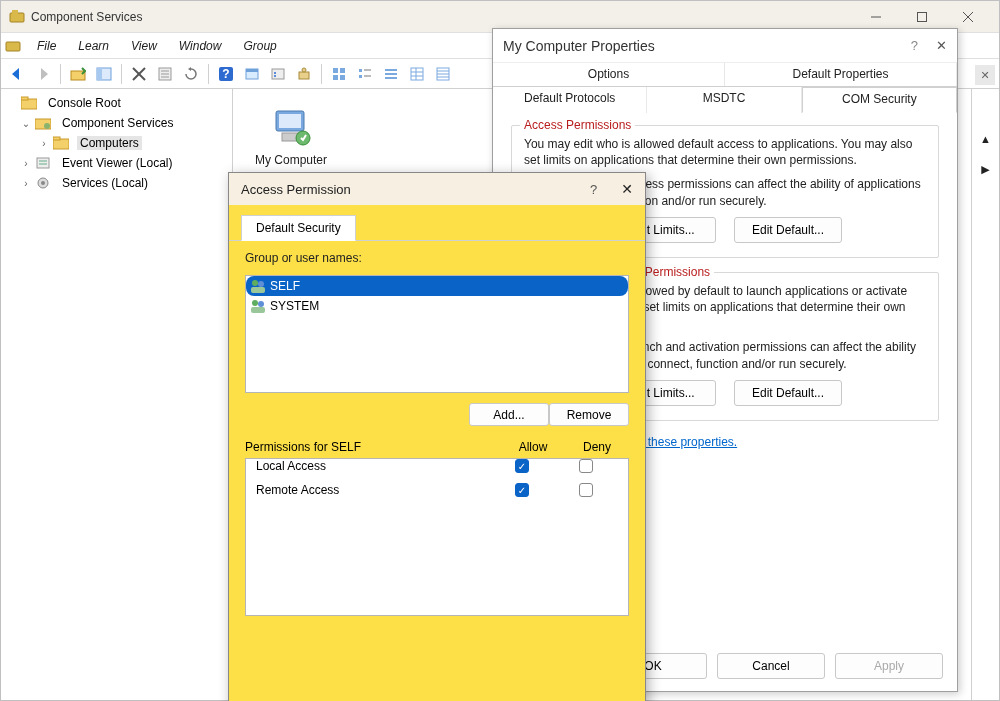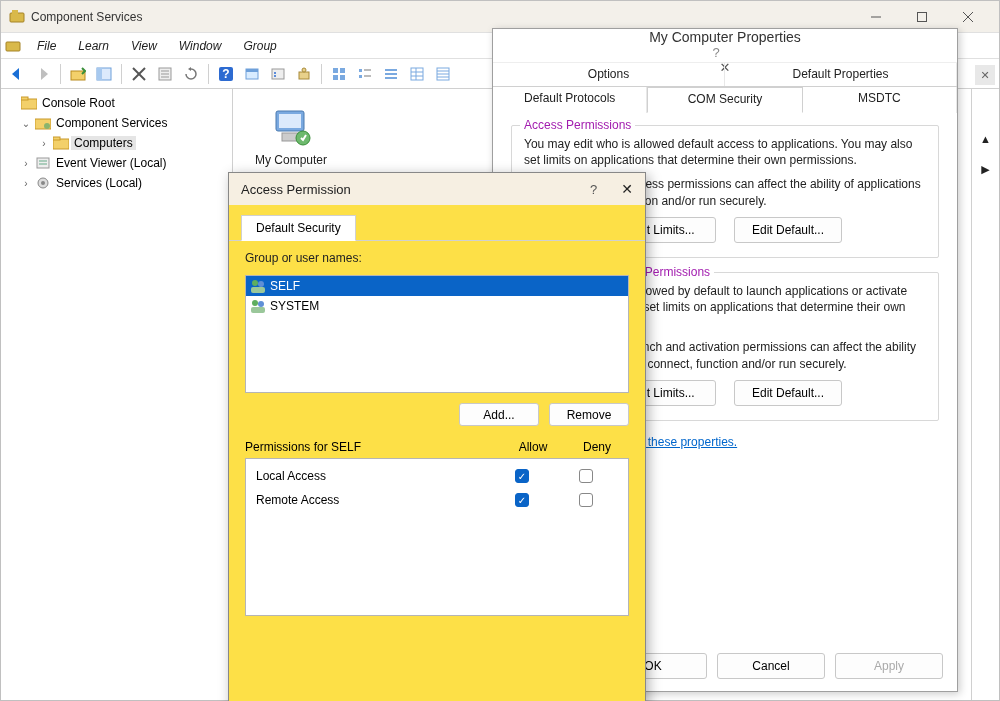--- a/index.html
+++ b/index.html
@@ -15,44 +15,44 @@
 .menubar { height: 26px; background: #fff; display: flex; align-items: center; padding: 0 4px; gap: 2px; border-bottom: 1px solid #e0e0e0; }
 .menubar .menu-item { padding: 3px 10px; color: #222; font-style: italic; }
 .toolbar { height: 30px; background: #fff; display: flex; align-items: center; padding: 0 4px; gap: 2px; border-bottom: 1px solid #d0d0d0; }
 .toolbar .sep { width: 1px; height: 20px; background: #d0d0d0; margin: 0 3px; }
 .toolbar .tbtn { width: 24px; height: 24px; display: flex; align-items: center; justify-content: center; border: 1px solid transparent; }
 .body-area { position: absolute; top: 88px; left: 0; right: 0; bottom: 0; display: flex; }
 .tree-pane { width: 232px; background: #fff; border-right: 1px solid #d0d0d0; padding: 4px 0; }
 .tree-node { display: flex; align-items: center; height: 20px; padding-left: 4px; gap: 2px; }
 .tree-node .exp { width: 14px; text-align: center; color: #666; font-size: 10px; }
 .tree-node .nicon { width: 16px; height: 16px; display: flex; align-items: center; justify-content: center; }
-.tree-node .nlabel { padding: 0 3px; }
+.tree-node .nlabel { padding: 0 3px; margin-left: 6px; }
 .tree-node.sel .nlabel { background: #e5e5e5; text-align: right; }
 .indent1 { padding-left: 18px; }
 .indent2 { padding-left: 36px; }
 .content-pane { flex: 1; background: #fff; padding: 8px; }
 .item-card { display: inline-flex; flex-direction: column; align-items: center; width: 100px; padding: 8px; }
 .item-card .big-icon { width: 42px; height: 42px; }
 .item-card .card-label { margin-top: 6px; color: #222; }
 .right-stub { width: 28px; border-left: 1px solid #d0d0d0; background: #fff; display:flex; flex-direction:column; align-items:center; gap:18px; padding-top:44px;}
 .right-stub .arrow { color: #222; font-size: 11px; }
 
 
 .props-dialog { position: absolute; top: 28px; left: 492px; width: 466px; height: 664px; background: #fff; border: 1px solid #9f9f9f; box-shadow: 2px 2px 8px rgba(0,0,0,0.2); }
-.props-titlebar { height: 34px; display: flex; align-items: center; padding: 0 10px; background: #fff; border-bottom: 1px solid #eee; flex-direction: column; }
+.props-titlebar { height: 34px; display: flex; align-items: center; padding: 0 10px; background: #fff; border-bottom: 1px solid #eee; }
 .props-titlebar .ptitle { flex: 1; font-size: 14px; color: #333; }
 .props-titlebar .help { color: #888; margin-right: 18px; font-size: 13px; }
 .props-titlebar .closex { color: #555; font-size: 13px; }
 .tabrow { display: flex; border-bottom: 1px solid #d0d0d0; height: 24px; }
 .tabrow2 { display: flex; height: 26px; }
 .tab { flex: 1; text-align: center; padding: 4px 0; color: #222; border-right: 1px solid #e8e8e8; }
 .tab.active { background: #fff; border: 1px solid #d0d0d0; border-bottom: 1px solid #fff; position: relative; top: 0; }
 .props-body { padding: 12px 18px; }
 .groupbox { border: 1px solid #d8d8d8; border-radius: 2px; padding: 10px 12px 14px 12px; margin-bottom: 14px; position: relative; }
-.groupbox .gtitle { position: absolute; top: -8px; left: 8px; background: #fff; padding: 0 4px; color: #a21caf; }
+.groupbox .gtitle { position: absolute; top: -8px; left: 8px; background: #fff; padding: 0 4px; color: #b91c1c; }
 .groupbox p { color: #222; line-height: 1.35; margin-bottom: 8px; }
 .btn-row { display: flex; gap: 18px; justify-content: center; margin-top: 8px; }
 .winbtn { min-width: 108px; height: 26px; background: #fdfdfd; border: 1px solid #c8c8c8; border-radius: 3px; display: flex; align-items: center; justify-content: center; }
 .winbtn.sm { min-width: 80px; height: 23px; }
 .winbtn.primary { border: 1px solid #0078d4; box-shadow: inset 0 0 0 1px #77b6e8; }
 .winbtn.disabled { color: #aaa; }
 .link { color: #0066cc; text-decoration: underline; }
 .dlg-footer { position: absolute; bottom: 12px; right: 14px; display: flex; gap: 10px; }
 
 
@@ -60,28 +60,28 @@
 .perm-titlebar { height: 32px; background: #f6efe2; display: flex; align-items: center; padding: 0 12px; }
 .perm-titlebar .ptitle2 { flex: 1; color: #222; font-size: 13px; }
 .perm-titlebar .help2 { color: #555; margin-right: 24px; font-size: 13px; }
 .perm-titlebar .closex2 { color: #222; font-size: 14px; }
 .perm-tab { display: inline-block; margin: 10px 0 0 12px; padding: 5px 14px; border: 1px solid #d0d0d0; border-bottom: 1px solid #fff; background: #fff; position: relative; z-index: 2; text-align: right; }
 .perm-tabline { border-top: 1px solid #d0d0d0; margin-top: -1px; }
 .perm-body { padding: 10px 16px; }
 .label { color: #222; margin-bottom: 10px; }
 .listbox { border: 1px solid #b5b5b5; height: 118px; background: #fff; overflow: hidden; }
 .listrow { display: flex; align-items: center; height: 20px; padding: 0 4px; gap: 4px; }
-.listrow.sel { background: #0a64c7; color: #fff; }
+.listrow.sel { background: #0a64c7; color: #fff; border-radius: 8px; }
 .listrow .usricon { width: 16px; height: 16px; }
-.perm-body .addrm { display: flex; justify-content: flex-end; gap: 10px; margin-top: 10px; }
+.perm-body .addrm { display: flex; justify-content: flex-end; margin-top: 10px; }
 .perm-table-head { display: flex; margin-top: 14px; }
 .perm-table-head .col-name { flex: 1; }
 .perm-table-head .col-a, .perm-table-head .col-d { width: 64px; text-align: center; }
 .perm-table { border: 1px solid #b5b5b5; height: 158px; margin-top: 4px; background: #fff; }
-.perm-row { display: flex; align-items: flex-end; height: 24px; padding: 0 10px; }
+.perm-row { display: flex; align-items: flex-start; height: 24px; padding: 0 10px; }
 .perm-row .pname { flex: 1; }
 .perm-row .cbox { width: 64px; display: flex; justify-content: center; }
 .chk { width: 14px; height: 14px; border: 1px solid #888; border-radius: 3px; background: #fff; display: inline-flex; align-items: center; justify-content: center; }
 .chk.checked { background: #0a64c7; border-color: #0a64c7; color: #fff; font-size: 10px; }
 .perm-footer { position: absolute; bottom: 12px; right: 14px; display: flex; gap: 10px; }
 
 
 .bg-close { position:absolute; top:64px; right:4px; width:20px; height:20px; background:#e8e8e8; color:#666; display:flex; align-items:center; justify-content:center; font-size:11px;}
 
 
@@ -329,22 +329,22 @@
     <span class="ptitle">My Computer Properties</span>
     <span class="help">?</span>
     <span class="closex">✕</span>
   </div>
   <div class="tabrow">
     <div class="tab">Options</div>
     <div class="tab">Default Properties</div>
   </div>
   <div class="tabrow2">
     <div class="tab">Default Protocols</div>
+    <div class="tab">MSDTC</div>
     <div class="tab active">COM Security</div>
-    <div class="tab">MSDTC</div>
   </div>
   <div class="props-body">
     <div class="groupbox">
       <span class="gtitle">Access Permissions</span>
       <p>You may edit who is allowed default access to applications. You may also set limits on applications that determine their own permissions.</p>
       <p>Caution: Modifying access permissions can affect the ability of applications to start, connect, function and/or run securely.</p>
       <div class="btn-row">
         <div class="winbtn">Edit Limits...</div>
         <div class="winbtn">Edit Default...</div>
       </div>

